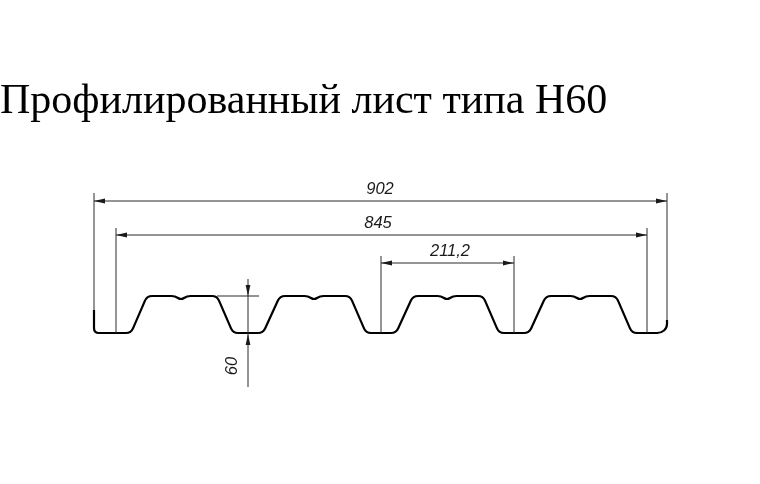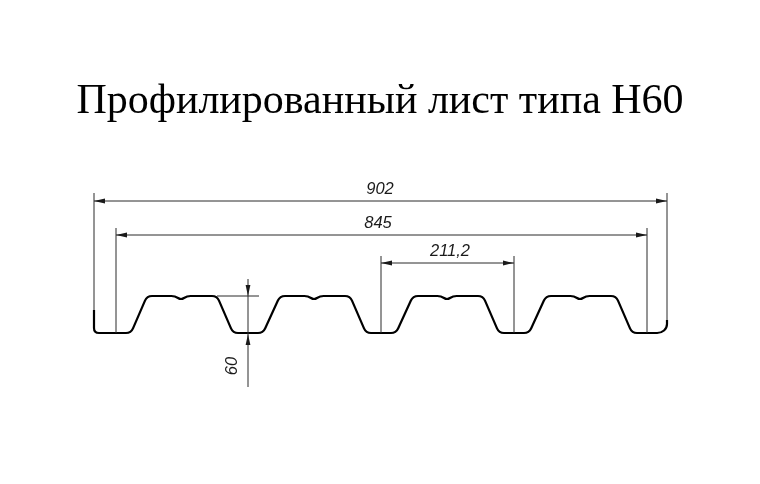--- a/index.html
+++ b/index.html
@@ -11,21 +11,21 @@
   }
   .canvas {
     position: relative;
     width: 760px; height: 484px;
     background: #ffffff;
   }
   .drawing-title {
     position: absolute;
     top: 78px; left: 0;
     width: 760px;
-    text-align: center;
+    text-align: left;
     font-family: "Liberation Serif", "DejaVu Serif", serif;
     font-size: 42px;
     line-height: 1.0;
     font-weight: 400;
     color: #000000;
     white-space: nowrap;
   }
   svg.drawing {
     position: absolute;
     top: 0; left: 0;

